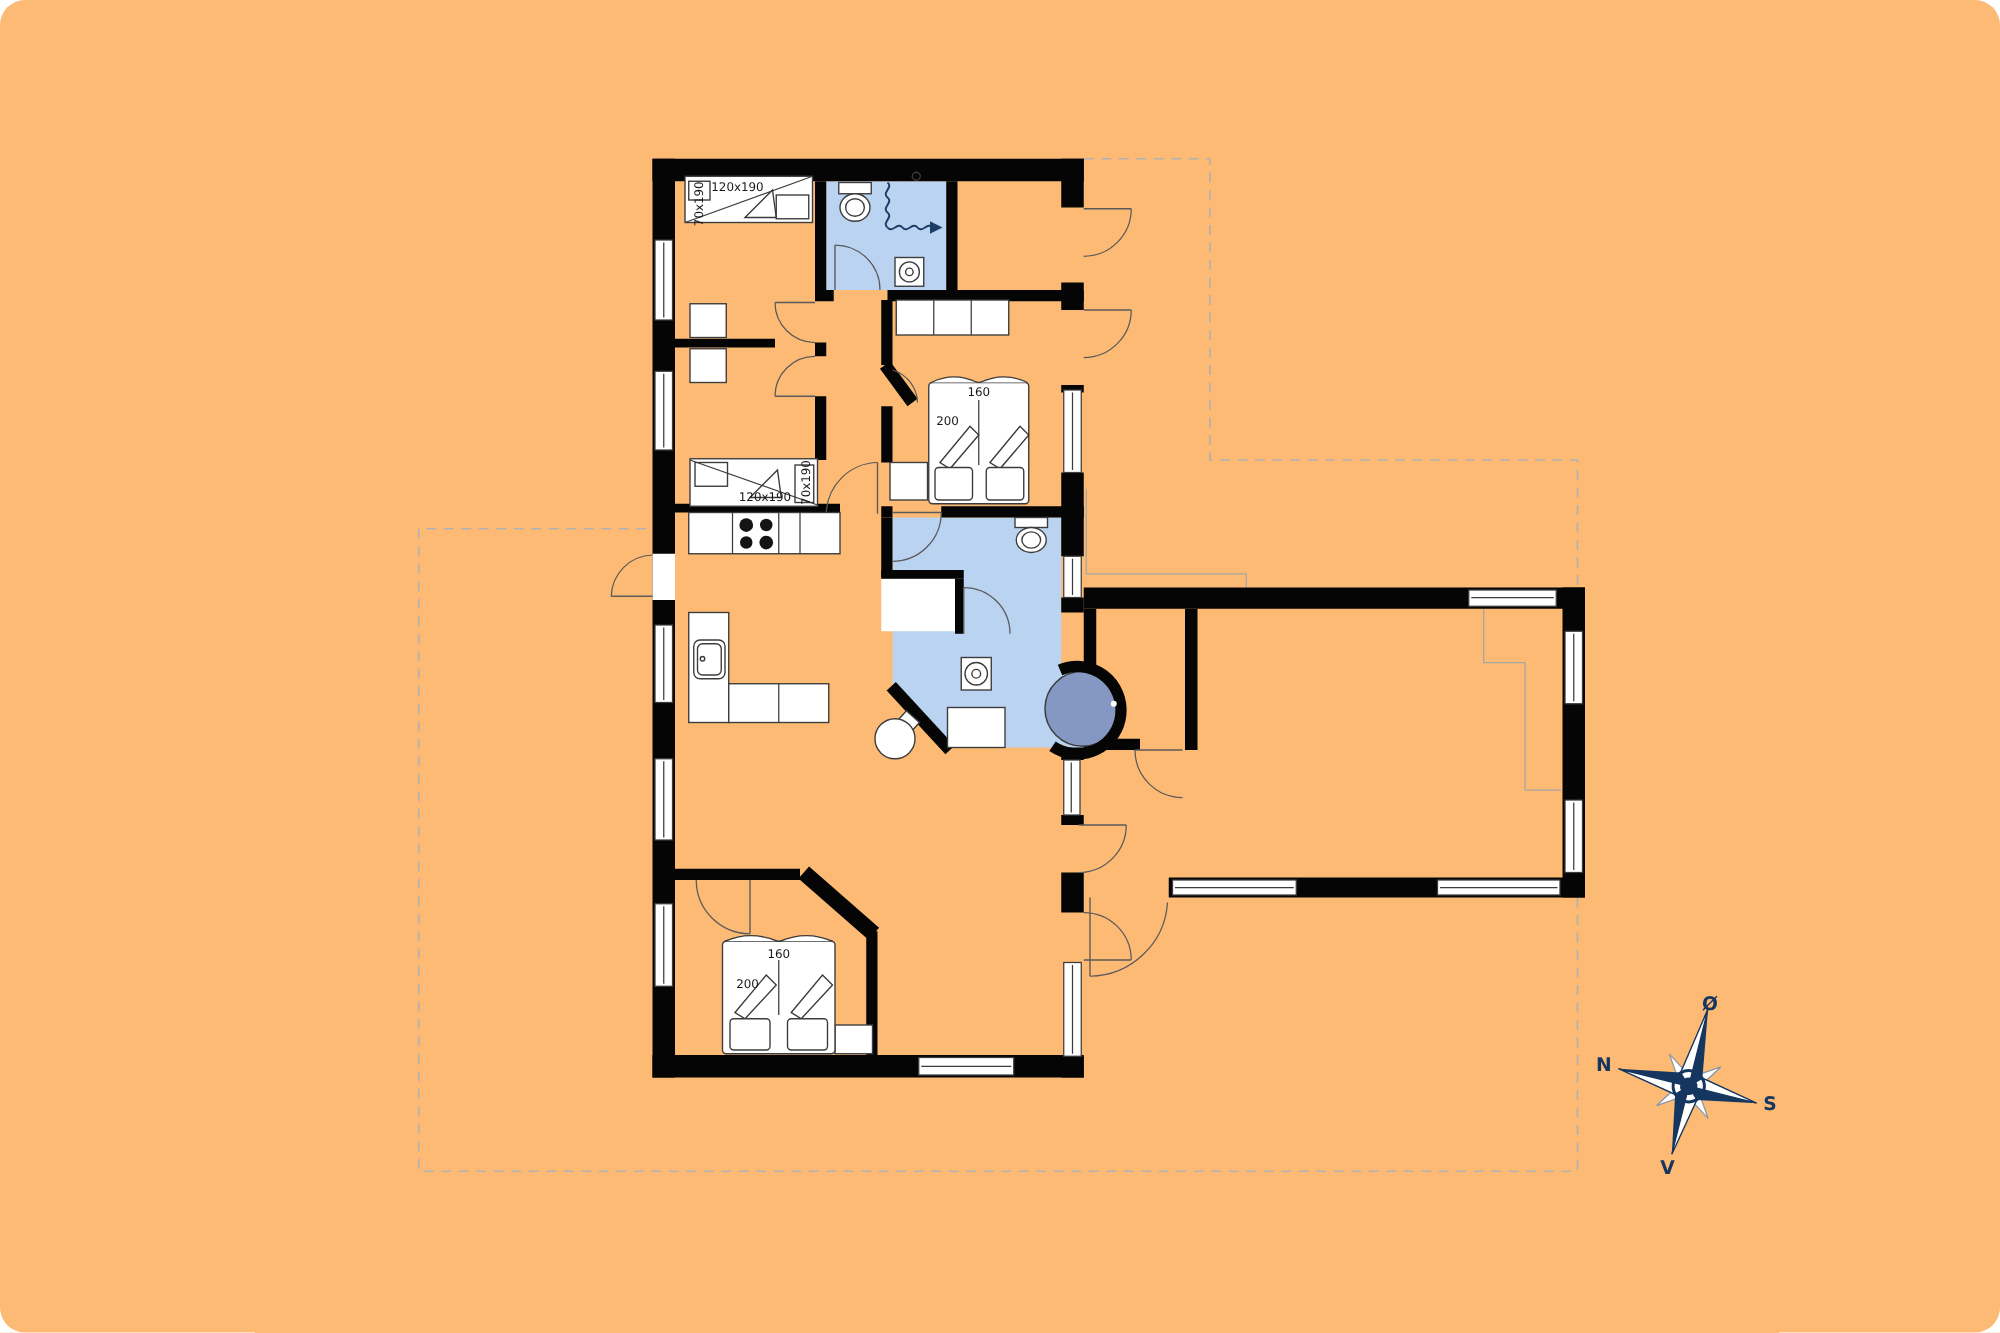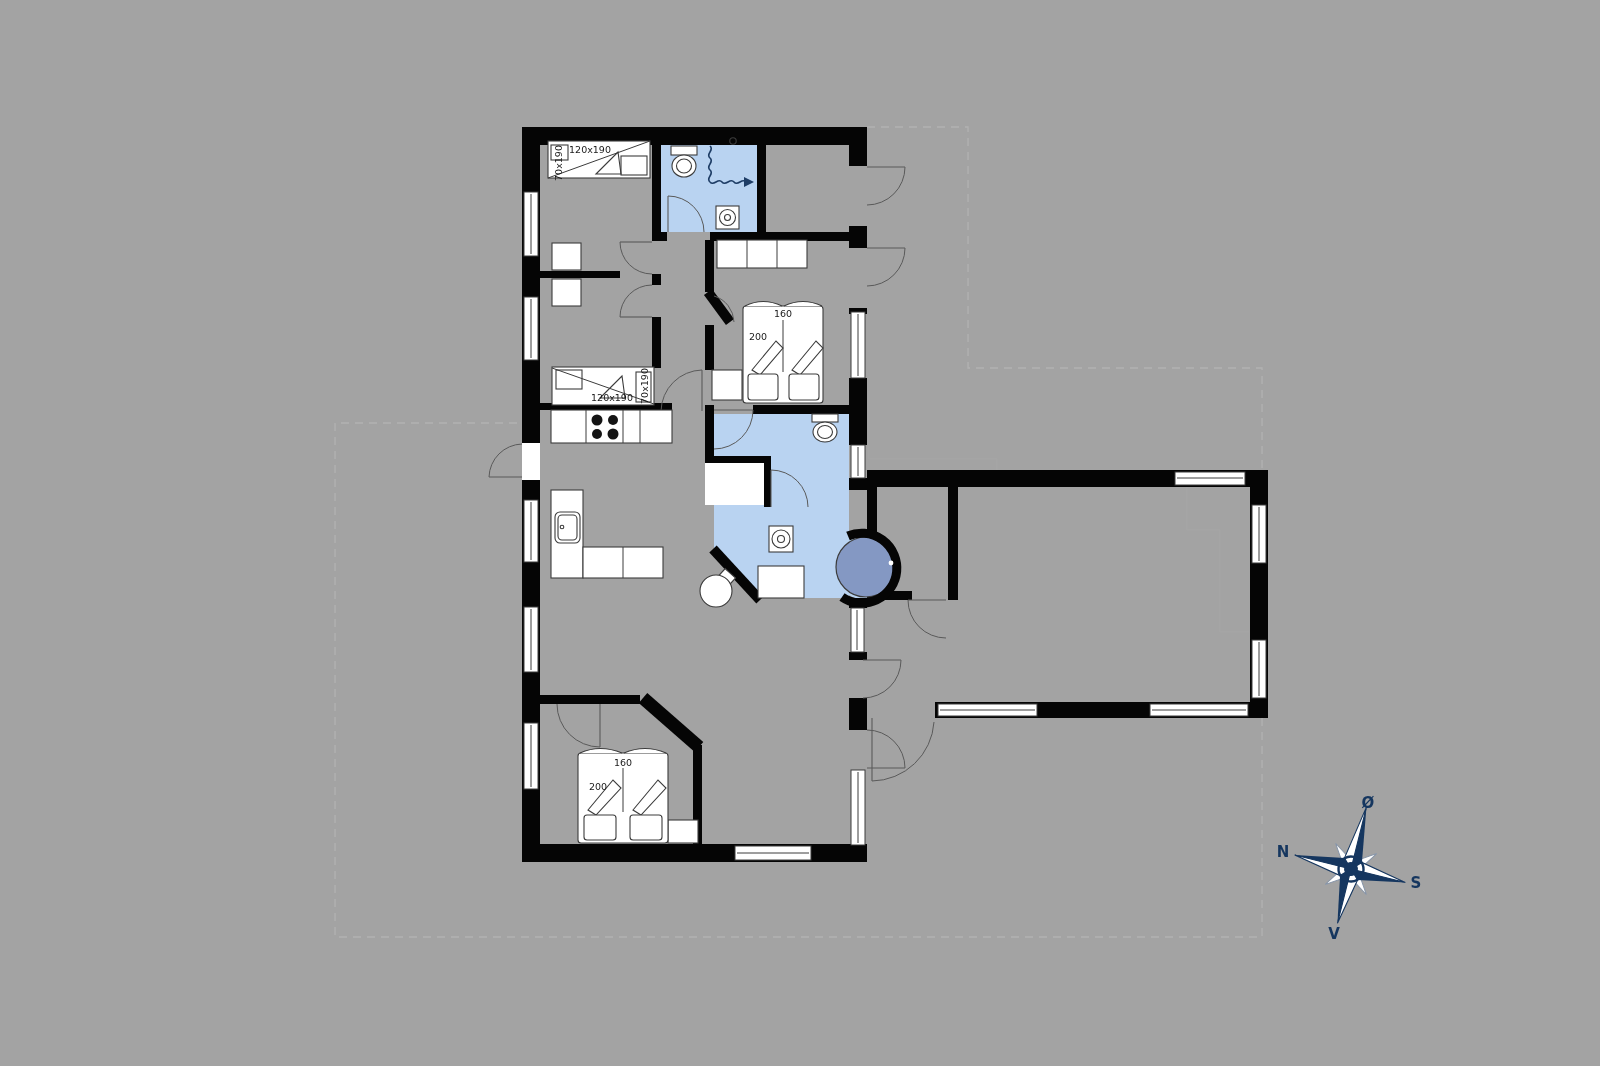--- a/index.html
+++ b/index.html
@@ -1,17 +1,17 @@
 <!DOCTYPE html>
 <html><head>
 <meta charset="utf-8">
 <style>
   html,body{margin:0;padding:0;background:#ffffff;}
-  #stage{position:relative;width:1600px;height:1066px;background:#a3a3a3;overflow:hidden;
-         font-family:"DejaVu Sans",sans-serif;}
+  #stage{position:relative;width:1600px;height:1066px;background:#fdba74;overflow:hidden;
+         font-family:"DejaVu Sans",sans-serif;border-radius:20px;}
   svg{position:absolute;left:0;top:0;}
   .wall{fill:#050505;stroke:none;}
   .thin{fill:none;stroke:#3c3c3c;stroke-width:1.1;}
   .thinf{fill:#ffffff;stroke:#3c3c3c;stroke-width:1.1;}
   .win{fill:#ffffff;stroke:#3c3c3c;stroke-width:1;}
   .winline{stroke:#3c3c3c;stroke-width:1;}
   .arc{fill:none;stroke:#5a5a5a;stroke-width:1;}
   .leaf{stroke:#5a5a5a;stroke-width:1.1;}
   .dash{fill:none;stroke:#b2b2b2;stroke-width:1.3;stroke-dasharray:8 6;}
   .loft{fill:none;stroke:#a6a6a6;stroke-width:1;}

